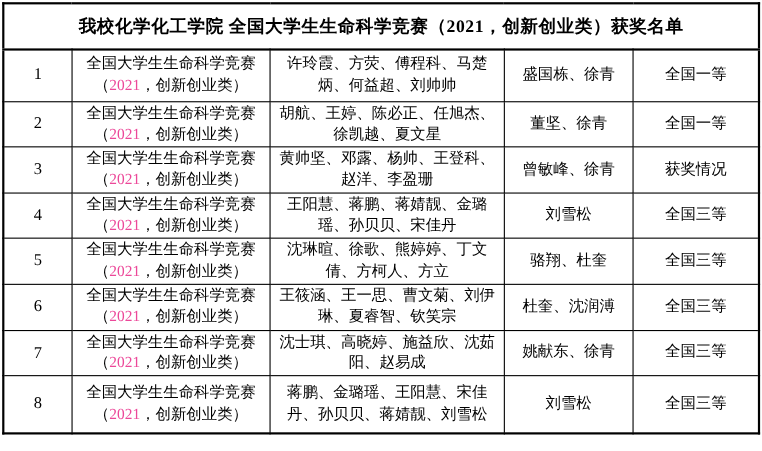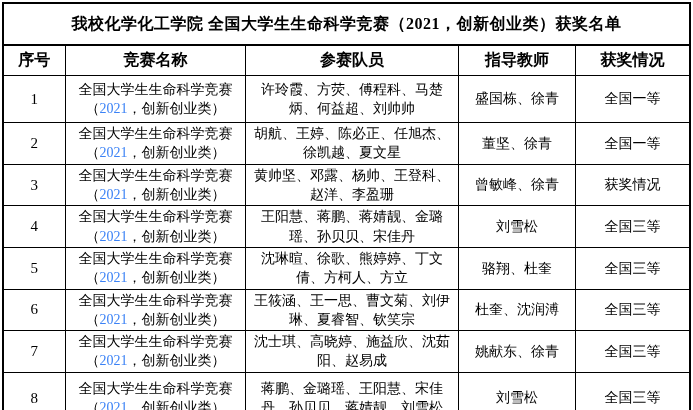--- a/index.html
+++ b/index.html
@@ -48,45 +48,38 @@
     font-size: 16px;
   }
   tbody td {
     font-size: 14px;
     line-height: 1.38;
   }
   tbody tr       { height: 40px; }
   tbody tr.row-1 { height: 47px; }
   tbody tr.row-8 { height: 52px; }
   td.seq { font-size: 15px; }
-  span.year { color: #3b82f6; }
+  span.year { color: #ec4899; }
 </style>
 </head>
 <body>
 
 <div class="sheet">
   <table class="awards">
     <colgroup>
       <col class="c-seq">
         <col class="c-comp">
         <col class="c-mem">
         <col class="c-tea">
         <col class="c-awd">
     </colgroup>
     <thead>
       <tr class="title-row">
         <td colspan="5">我校化学化工学院 全国大学生生命科学竞赛（2021，创新创业类）获奖名单</td>
       </tr>
-      <tr class="header-row" id="header-row">
-          <th>序号</th>
-          <th>竞赛名称</th>
-          <th>参赛队员</th>
-          <th>指导教师</th>
-          <th>获奖情况</th>
-        </tr>
     </thead>
     <tbody id="table-body">
         <tr class="row-1">
           <td class="seq">1</td>
           <td><span>全国大学生生命科学竞赛</span><br><span><span>（</span><span class="year">2021</span><span>，创新创业类）</span></span></td>
           <td>许玲霞、方荧、傅程科、马楚炳、何益超、刘帅帅</td>
           <td>盛国栋、徐青</td>
           <td>全国一等</td>
         </tr>
         <tr class="row-2">

